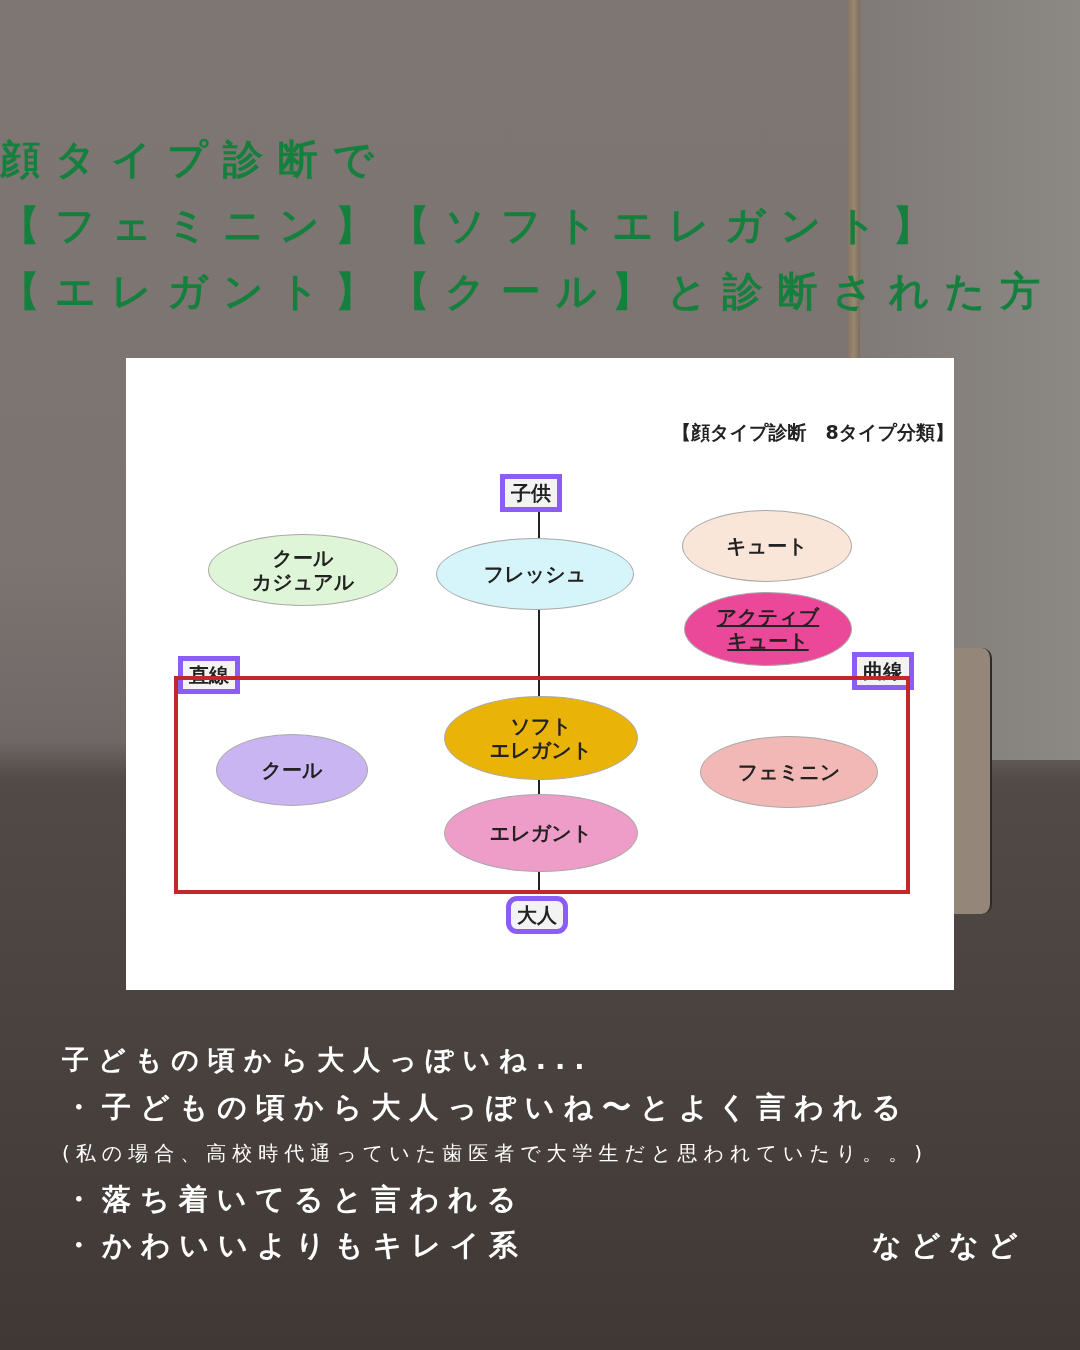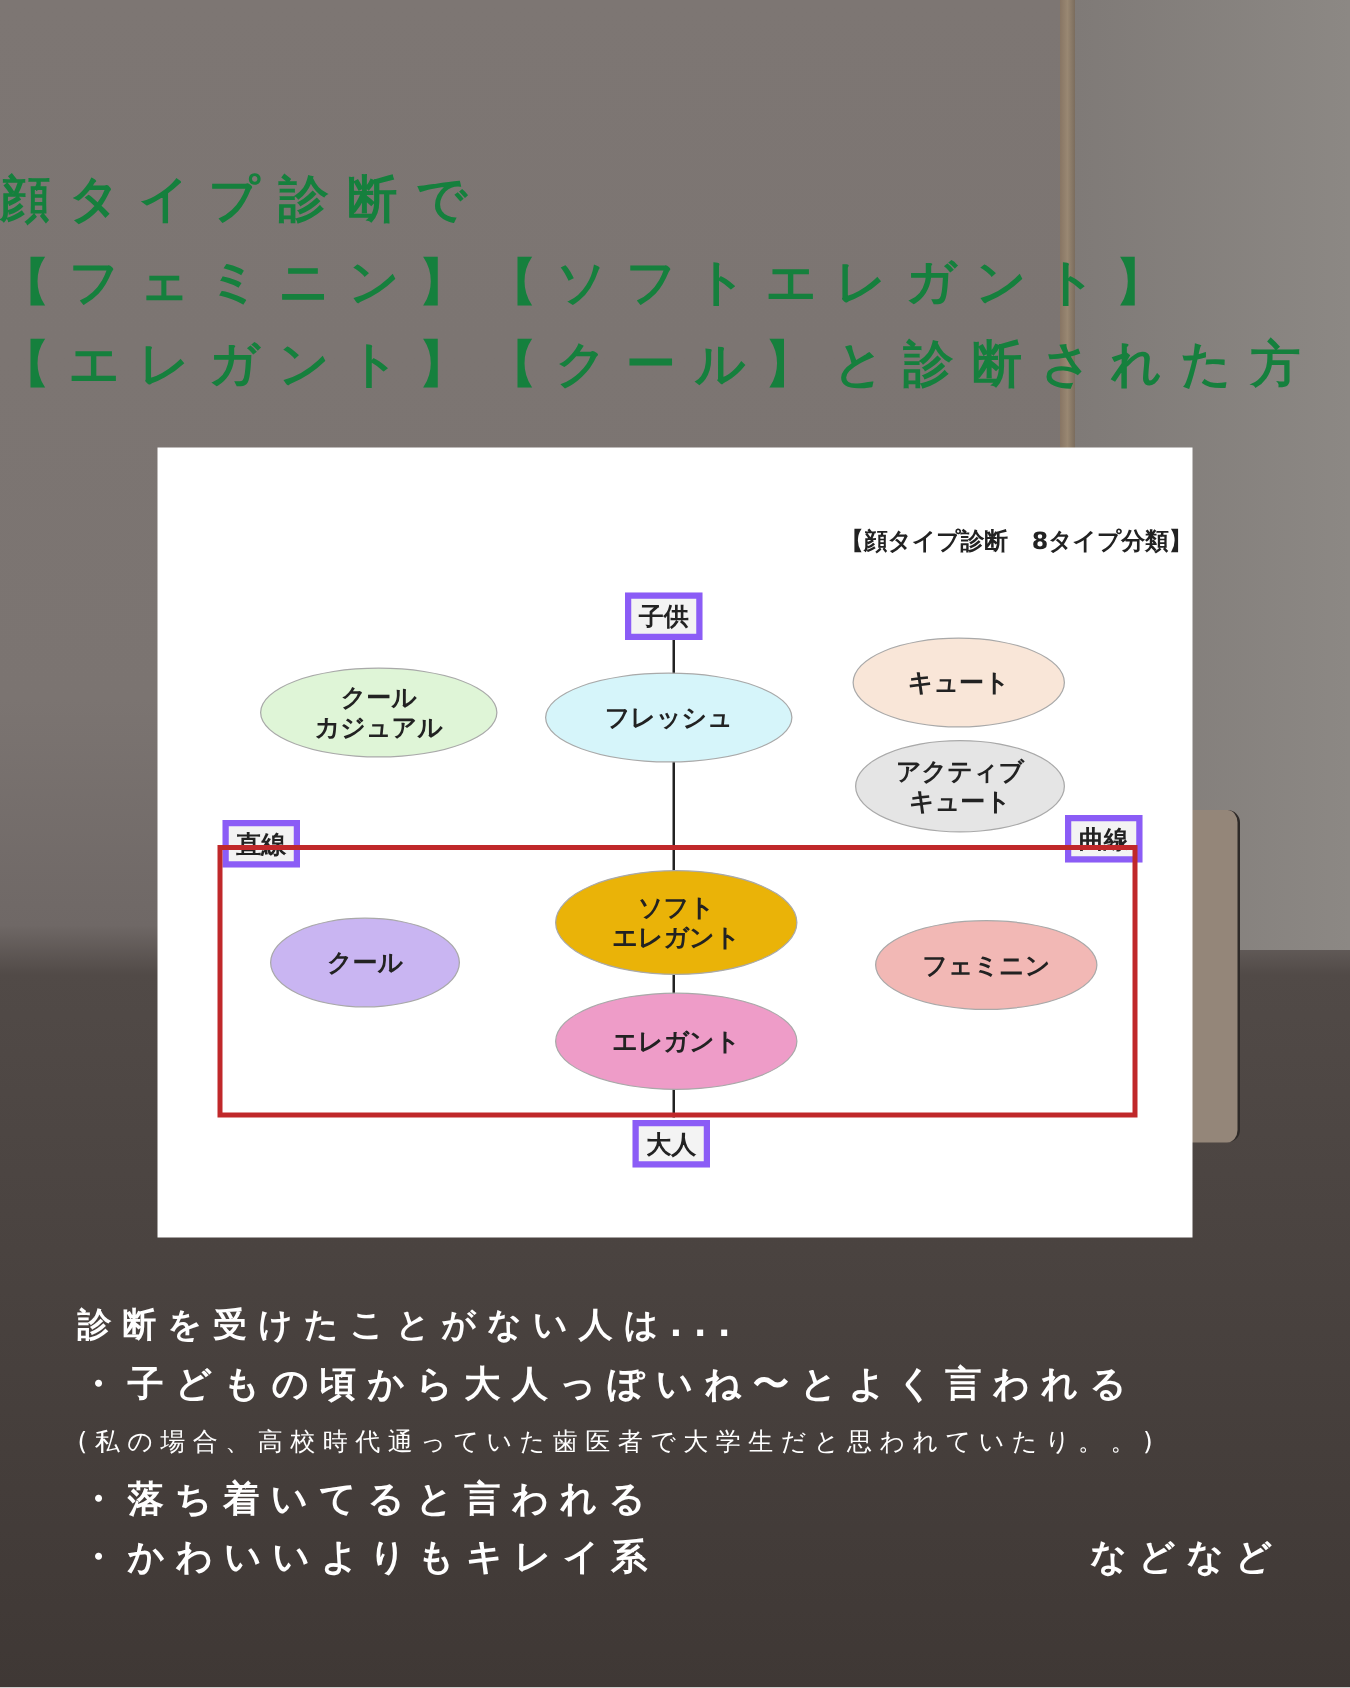--- a/index.html
+++ b/index.html
@@ -45,37 +45,37 @@
 
 <div class="title t1">顔タイプ診断で</div>
 <div class="title t2">【フェミニン】【ソフトエレガント】</div>
 <div class="title t3">【エレガント】【クール】と診断された方</div>
 
 <div class="card">
   <div class="chart-title">【顔タイプ診断　8タイプ分類】</div>
   <div class="axis-v"></div>
 
   <div class="axis-label" style="left:374px;top:116px;">子供</div>
-  <div class="axis-label" style="left:380px;top:538px;">大人</div>
+  <div class="axis-label" style="left:380px;top:538px;border-radius:11px;">大人</div>
   <div class="axis-label" style="left:52px;top:298px;">直線</div>
   <div class="axis-label" style="left:726px;top:294px;">曲線</div>
 
   <div class="ell" style="left:82px;top:176px;width:188px;height:70px;background:#dff5d7;">クール
 カジュアル</div>
   <div class="ell" style="left:310px;top:180px;width:196px;height:70px;background:#d6f5fa;">フレッシュ</div>
   <div class="ell" style="left:556px;top:152px;width:168px;height:70px;background:#f9e6d8;">キュート</div>
-  <div class="ell" style="left:558px;top:234px;width:166px;height:72px;background:#e5e5e5;">アクティブ
+  <div class="ell" style="left:558px;top:234px;width:166px;height:72px;background:#ec4899;text-decoration:underline;">アクティブ
 キュート</div>
   <div class="ell" style="left:90px;top:376px;width:150px;height:70px;background:#c9b5f2;">クール</div>
   <div class="ell" style="left:318px;top:338px;width:192px;height:82px;background:#eab308;">ソフト
 エレガント</div>
   <div class="ell" style="left:574px;top:378px;width:176px;height:70px;background:#f2b8b5;">フェミニン</div>
   <div class="ell" style="left:318px;top:436px;width:192px;height:76px;background:#ee9cc8;">エレガント</div>
 
   <div class="hl"></div>
 </div>
 
-<div class="body-text l1">診断を受けたことがない人は...</div>
+<div class="body-text l1">子どもの頃から大人っぽいね...</div>
 <div class="body-text l2">・子どもの頃から大人っぽいね〜とよく言われる</div>
 <div class="body-text l3">(私の場合、高校時代通っていた歯医者で大学生だと思われていたり。。)</div>
 <div class="body-text l4">・落ち着いてると言われる</div>
 <div class="body-text l5">・かわいいよりもキレイ系</div>
 <div class="etc">などなど</div>
 
 </body></html>

